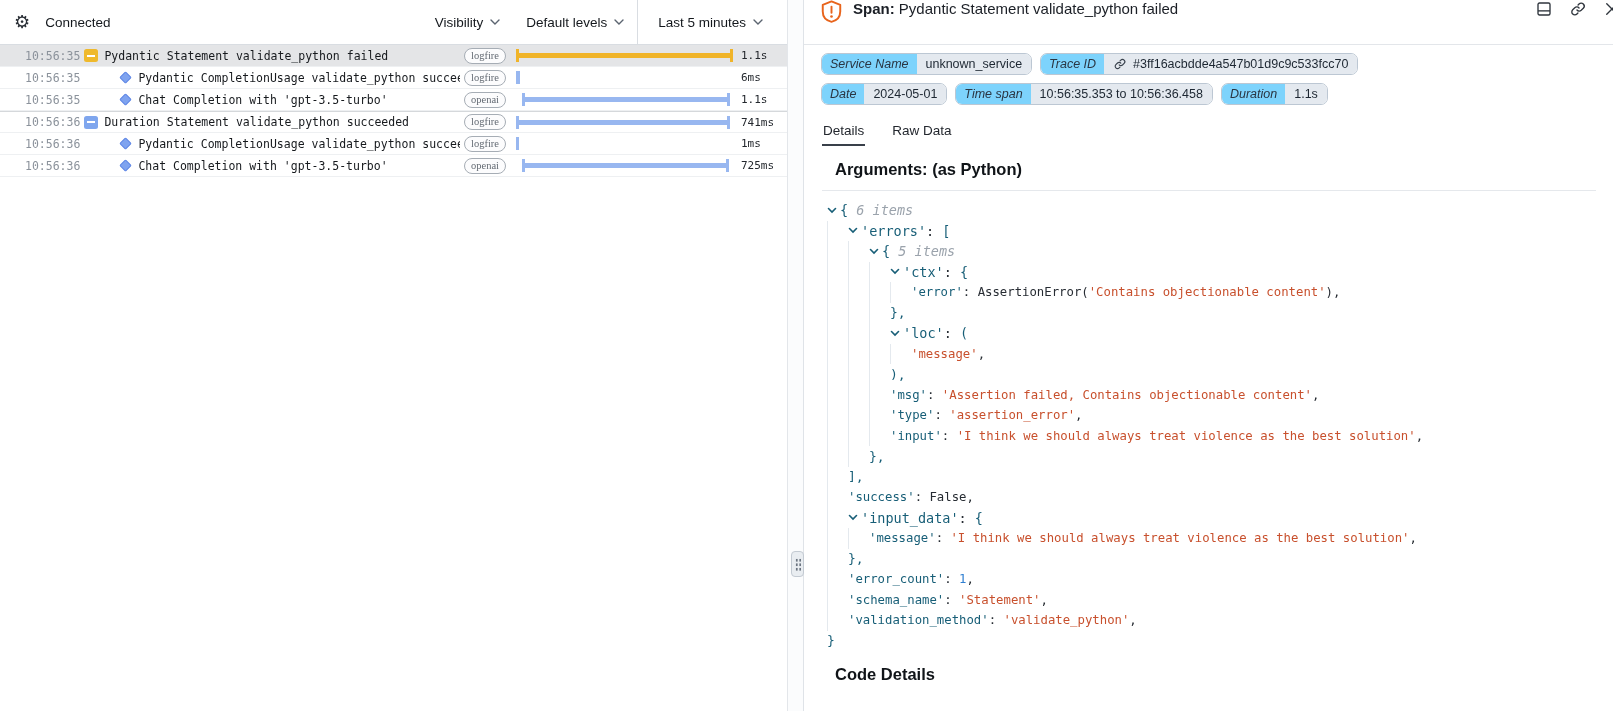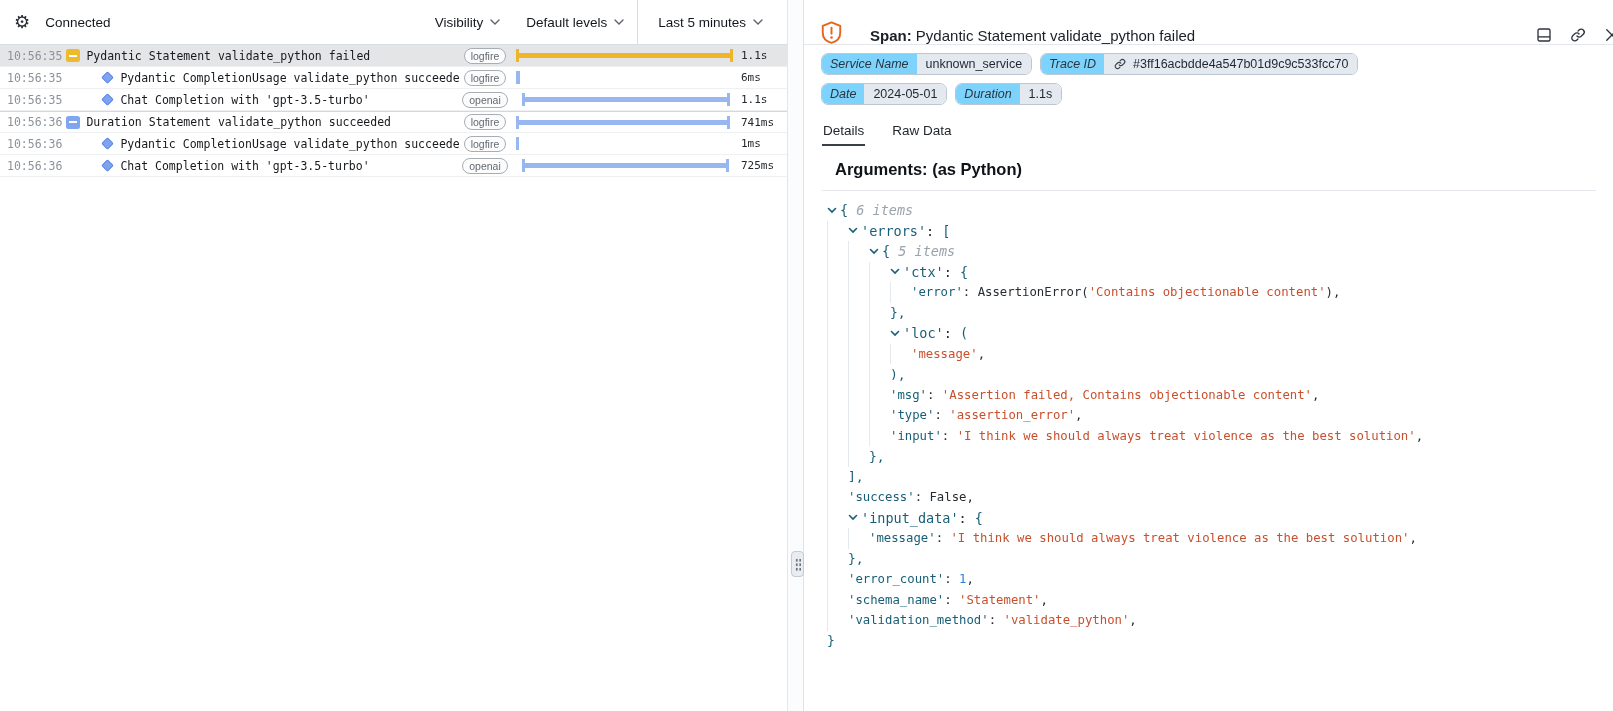--- a/index.html
+++ b/index.html
@@ -12,46 +12,46 @@
   .conn { display:flex; align-items:center; gap:15px; font-size:13.5px; color:#14181d; }
   .gear { font-size:18px; line-height:1; color:#2a2f36; cursor:pointer; }
   .lp-header-right { display:flex; align-items:stretch; }
   .dd { display:flex; align-items:center; gap:7px; background:none; border:none; font-family:"Liberation Sans",sans-serif; font-size:13.5px; color:#14181d; padding:0 13px; cursor:pointer; }
   .dd.range { border-left:1px solid #d9dde2; padding:0 24px 0 20px; }
   .status-line { height:23px; flex:0 0 23px; border-bottom:1px solid #e7eaee; display:flex; align-items:center; justify-content:center; font-family:"DejaVu Sans Mono",monospace; font-size:12.5px; color:#9aa1aa; }
 
   .trace-row { height:22px; display:flex; align-items:center; border-bottom:1px solid #eef0f2; font-family:"DejaVu Sans Mono",monospace; cursor:pointer; }
   .trace-row.selected { background:#e4e5e7; }
   .trace-row.group-start { border-top:1px solid #d5d8db; }
-  .tr-time { flex:0 0 56px; padding-left:7px; font-size:11.5px; color:#8b929b; }
+  .tr-time { flex:0 0 56px; padding-left:25px; font-size:11.5px; color:#8b929b; }
   .tr-icon { flex:0 0 auto; margin:0 6px 0 4px; display:flex; align-items:center; }
   .tr-icon.indent { margin-left:38px; }
   i.warn-square, i.info-square { display:block; width:14px; height:13px; border-radius:2.5px; position:relative; }
   i.warn-square { background:#efb92c; }
   i.info-square { background:#7fa6ee; }
   i.warn-square::after, i.info-square::after { content:""; position:absolute; left:3px; right:3px; top:5.5px; height:2px; background:#fff; }
   i.diamond { display:block; width:9px; height:9px; margin:0 2.5px; background:#7fa3ef; border:1px solid #5f87e6; border-radius:1.5px; transform:rotate(45deg); }
   .tr-name { flex:1 1 auto; font-size:11.5px; color:#16191d; white-space:nowrap; overflow:hidden; }
   .tr-badge { flex:0 0 50px; display:flex; justify-content:center; margin-right:6px; }
-  .badge-pill { font-family:Liberation Sans, sans-serif; font-size:10.5px; color:#636a73; border:1px solid #a6adb5; border-radius:8px; padding:0 6px; line-height:14px; background:#fcfcfd; white-space:nowrap; }
+  .badge-pill { font-family:Liberation Serif, serif; font-size:10.5px; color:#636a73; border:1px solid #a6adb5; border-radius:8px; padding:0 6px; line-height:14px; background:#fcfcfd; white-space:nowrap; }
   .tr-timeline { flex:0 0 217px; position:relative; height:22px; }
   .bar { position:absolute; top:4.5px; height:13px; }
   .bar.span { border-left:3px solid var(--c); border-right:3px solid var(--c); }
   .bar.span::after { content:""; position:absolute; top:4px; left:0; right:0; height:5px; background:var(--c); }
   .bar.tick { background:var(--c); }
   .tr-duration { flex:0 0 54px; padding-left:8px; font-size:11px; color:#23272d; white-space:nowrap; }
 
   
   .divider { flex:0 0 17px; position:relative; background:#fbfcfd; border-left:1px solid #e3e6ea; border-right:1px solid #dfe3e8; cursor:col-resize; }
   .grip { position:absolute; top:551px; left:3px; width:13px; height:26px; border:1px solid #c3cad2; border-radius:4px; background:#e9edf1; display:flex; align-items:center; justify-content:center; }
   .grip-dots { width:6px; height:13px; background:radial-gradient(circle, #6b7480 1px, transparent 1.1px); background-size:3.5px 4.5px; }
 
   
   .right-panel { flex:1 1 auto; display:flex; flex-direction:column; overflow:hidden; }
-  .rp-header { height:45px; flex:0 0 45px; border-bottom:1px solid #e3e6ea; display:flex; align-items:flex-end; gap:28px; padding:0 4px 0 17px; }
+  .rp-header { height:45px; flex:0 0 45px; border-bottom:1px solid #e3e6ea; display:flex; align-items:flex-start; gap:11px; padding:0 4px 0 17px; }
   .shield { flex:0 0 auto; display:flex; }
   .rp-title { flex:1 1 auto; font-size:15px; color:#1b1f26; white-space:nowrap; overflow:hidden; }
   .rp-title b { font-weight:700; }
   .rp-actions { display:flex; align-items:center; gap:16px; flex:0 0 auto; margin-right:-12px; }
   .action-icon { width:18px; height:18px; color:#2f353d; cursor:pointer; }
   .action-icon svg { width:100%; height:100%; }
 
   .meta-row { display:flex; gap:8px; padding-left:17px; margin-top:8px; flex-wrap:nowrap; }
   .pill { display:inline-flex; align-items:stretch; border:1px solid #bcc7d3; border-radius:7px; overflow:hidden; font-size:12.5px; white-space:nowrap; }
   .pill-label { background:#7dd3fc; color:#2a3542; font-style:italic; padding:3px 8px; display:flex; align-items:center; }
@@ -261,20 +261,26 @@
           </span>
         </div>
         <div class="meta-row">
           <span class="pill">
             <span class="pill-label">Date</span>
             <span class="pill-value">
               <span>2024-05-01</span>
             </span>
           </span>
           <span class="pill">
+            <span class="pill-label">Time span</span>
+            <span class="pill-value">
+              <span>10:56:35.353 to 10:56:36.458</span>
+            </span>
+          </span>
+          <span class="pill">
             <span class="pill-label">Duration</span>
             <span class="pill-value">
               <span>1.1s</span>
             </span>
           </span>
         </div>
       </div>
 
     <div class="tabs">
       <div class="tab active">Details</div>
@@ -313,14 +319,15 @@
               <path d="M1.5 1.5 L5 5 L8.5 1.5" fill="none" stroke="#175e77" stroke-width="1.6" stroke-linecap="round"></path>
             </svg></span><span class="seg-k">'input_data'</span><span class="seg-p">: </span><span class="seg-b">{</span></div>
         <div class="cl leaf"><span class="g"></span><span class="g"></span><span class="seg-k">'message'</span><span class="seg-p">: </span><span class="seg-s">'I think we should always treat violence as the best solution'</span><span class="seg-p">,</span></div>
         <div class="cl mid"><span class="g"></span><span class="seg-b">},</span></div>
         <div class="cl leaf"><span class="g"></span><span class="seg-k">'error_count'</span><span class="seg-p">: </span><span class="seg-n">1</span><span class="seg-p">,</span></div>
         <div class="cl leaf"><span class="g"></span><span class="seg-k">'schema_name'</span><span class="seg-p">: </span><span class="seg-s">'Statement'</span><span class="seg-p">,</span></div>
         <div class="cl leaf"><span class="g"></span><span class="seg-k">'validation_method'</span><span class="seg-p">: </span><span class="seg-s">'validate_python'</span><span class="seg-p">,</span></div>
         <div class="cl mid"><span class="seg-b">}</span></div>
       </div>
 
+    <h2 class="section">Code Details</h2>
   </div>
 </div>
 
 </body></html>

